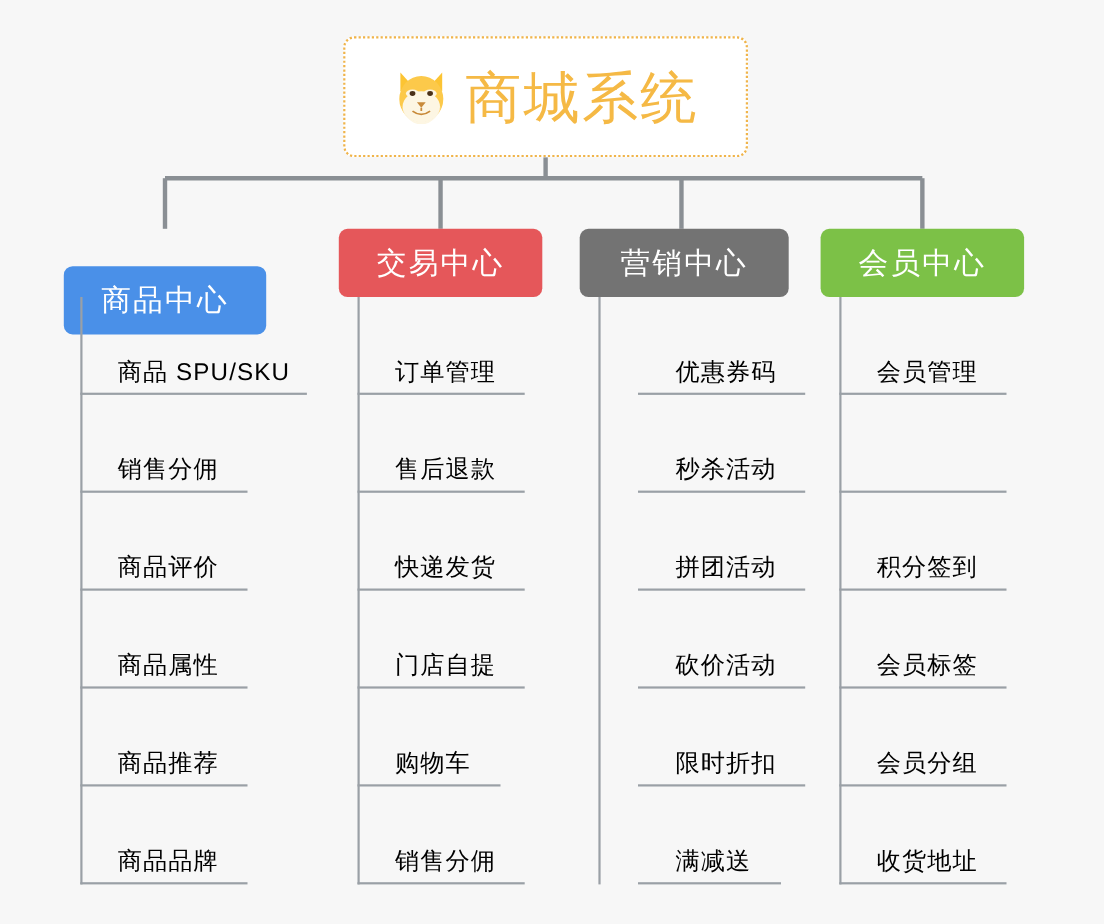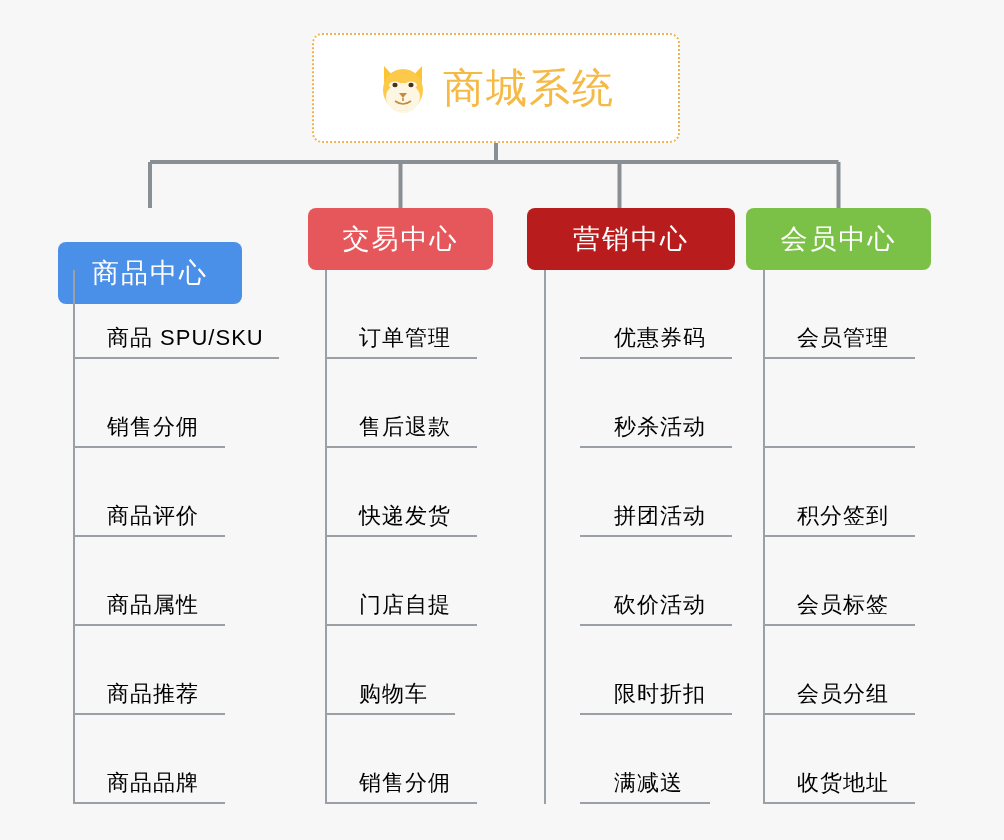--- a/index.html
+++ b/index.html
@@ -35,21 +35,21 @@
     justify-content: center;
     gap: 14px;
   }
   #root-emoji {
     width: 52px;
     height: 50px;
     position: relative;
     flex: 0 0 auto;
   }
   #root-title {
-    font-size: 41px;
+    font-size: 51px;
     color: #f5b945;
     letter-spacing: 2px;
     line-height: 1;
     white-space: nowrap;
   }
 
   
   #wires {
     position: absolute;
     left: 0;
@@ -201,21 +201,21 @@
         </div>
         <div class="leaf-item">
           <div class="leaf-rule" style="width: 130px;"></div>
           <div class="leaf-label">购物车</div>
         </div>
         <div class="leaf-item">
           <div class="leaf-rule" style="width: 152px;"></div>
           <div class="leaf-label">销售分佣</div>
         </div>
       </div>
-      <div class="cat-box" style="left: 527px; width: 208px; background: #b91c1c;">
+      <div class="cat-box" style="left: 527px; width: 190px; background: #737373;">
         <span>营销中心</span>
       </div>
       <div class="leaf-col" style="left: 544px; padding-left: 36px;">
         <div class="col-spine" style="height: 534px;"></div>
         <div class="leaf-item">
           <div class="leaf-rule" style="width: 152px;"></div>
           <div class="leaf-label">优惠券码</div>
         </div>
         <div class="leaf-item">
           <div class="leaf-rule" style="width: 152px;"></div>

